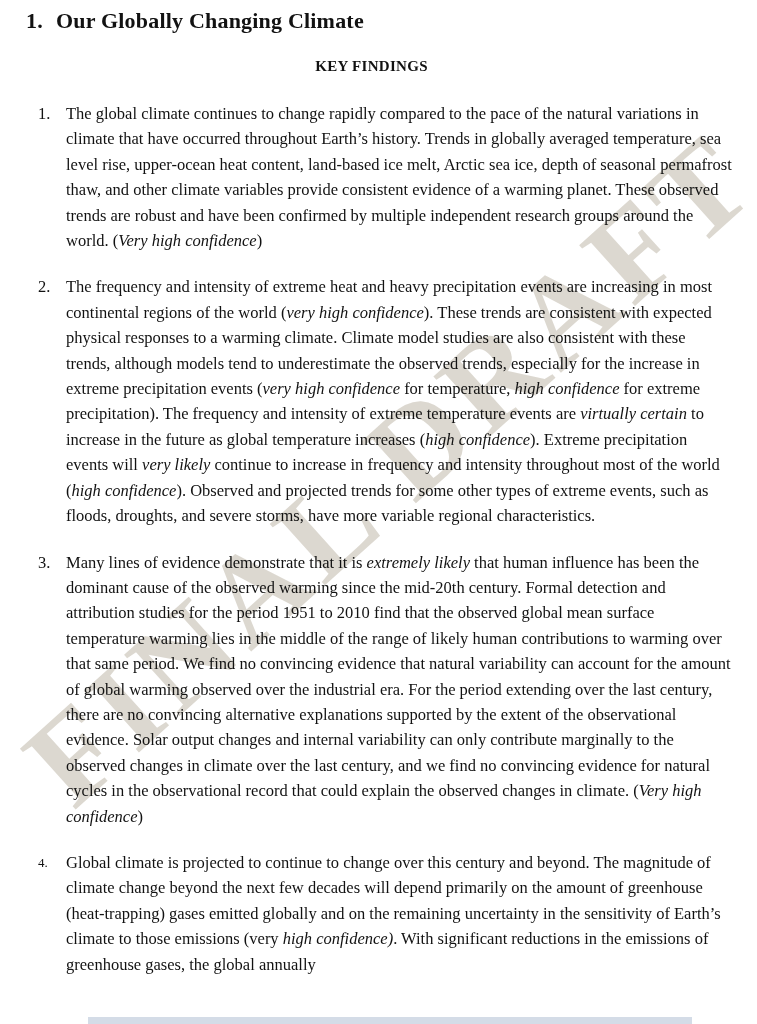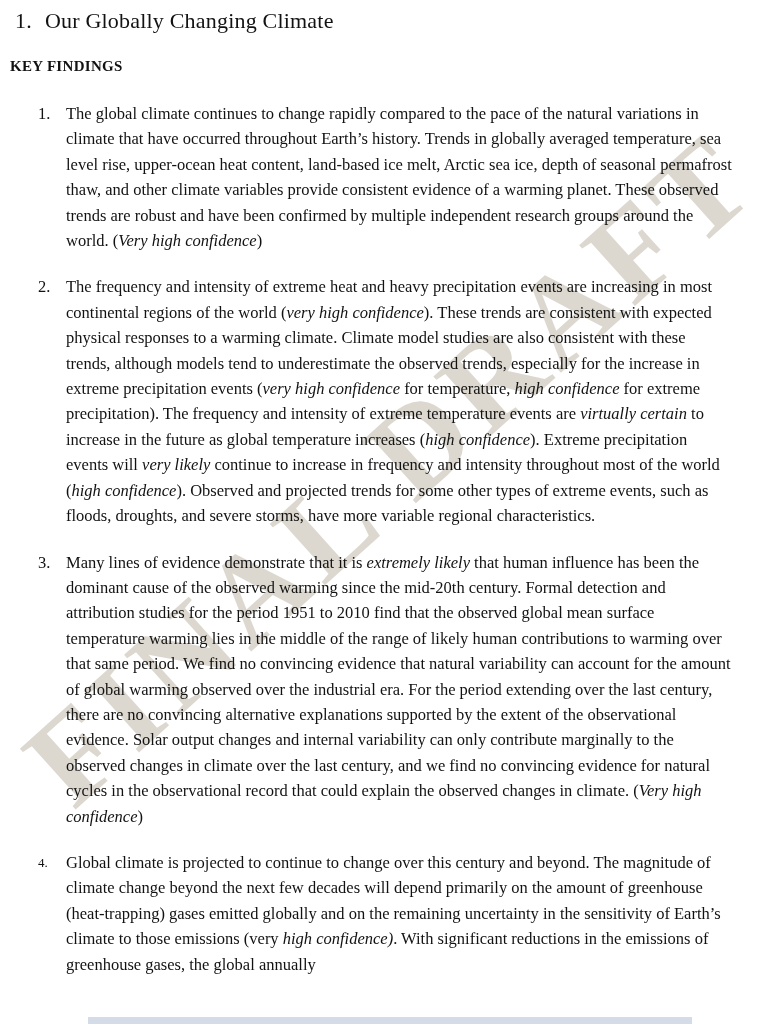--- a/index.html
+++ b/index.html
@@ -25,30 +25,31 @@
     z-index:0;
     pointer-events:none;
   }
   .content {
     position:relative;
     z-index:1;
     padding:4px 24px 0 10px;
   }
   h1.title {
     font-size:22px;
-    font-weight:normal;
-    margin:4px 0 0 5px;
+    font-weight:bold;
+    margin:4px 0 0 16px;
     letter-spacing:0.2px;
   }
   h1.title .h1num { margin-right:13px; }
   h2.section {
     font-size:15px;
     font-weight:bold;
     margin:24px 0 0 0;
     letter-spacing:0.3px;
+    text-align:center;
   }
   .findings { margin-top:26px; }
   .finding {
     position:relative;
     padding-left:56px;
     margin-bottom:21px;
     font-size:16.5px;
     line-height:25.4px;
     text-align:left;
   }

